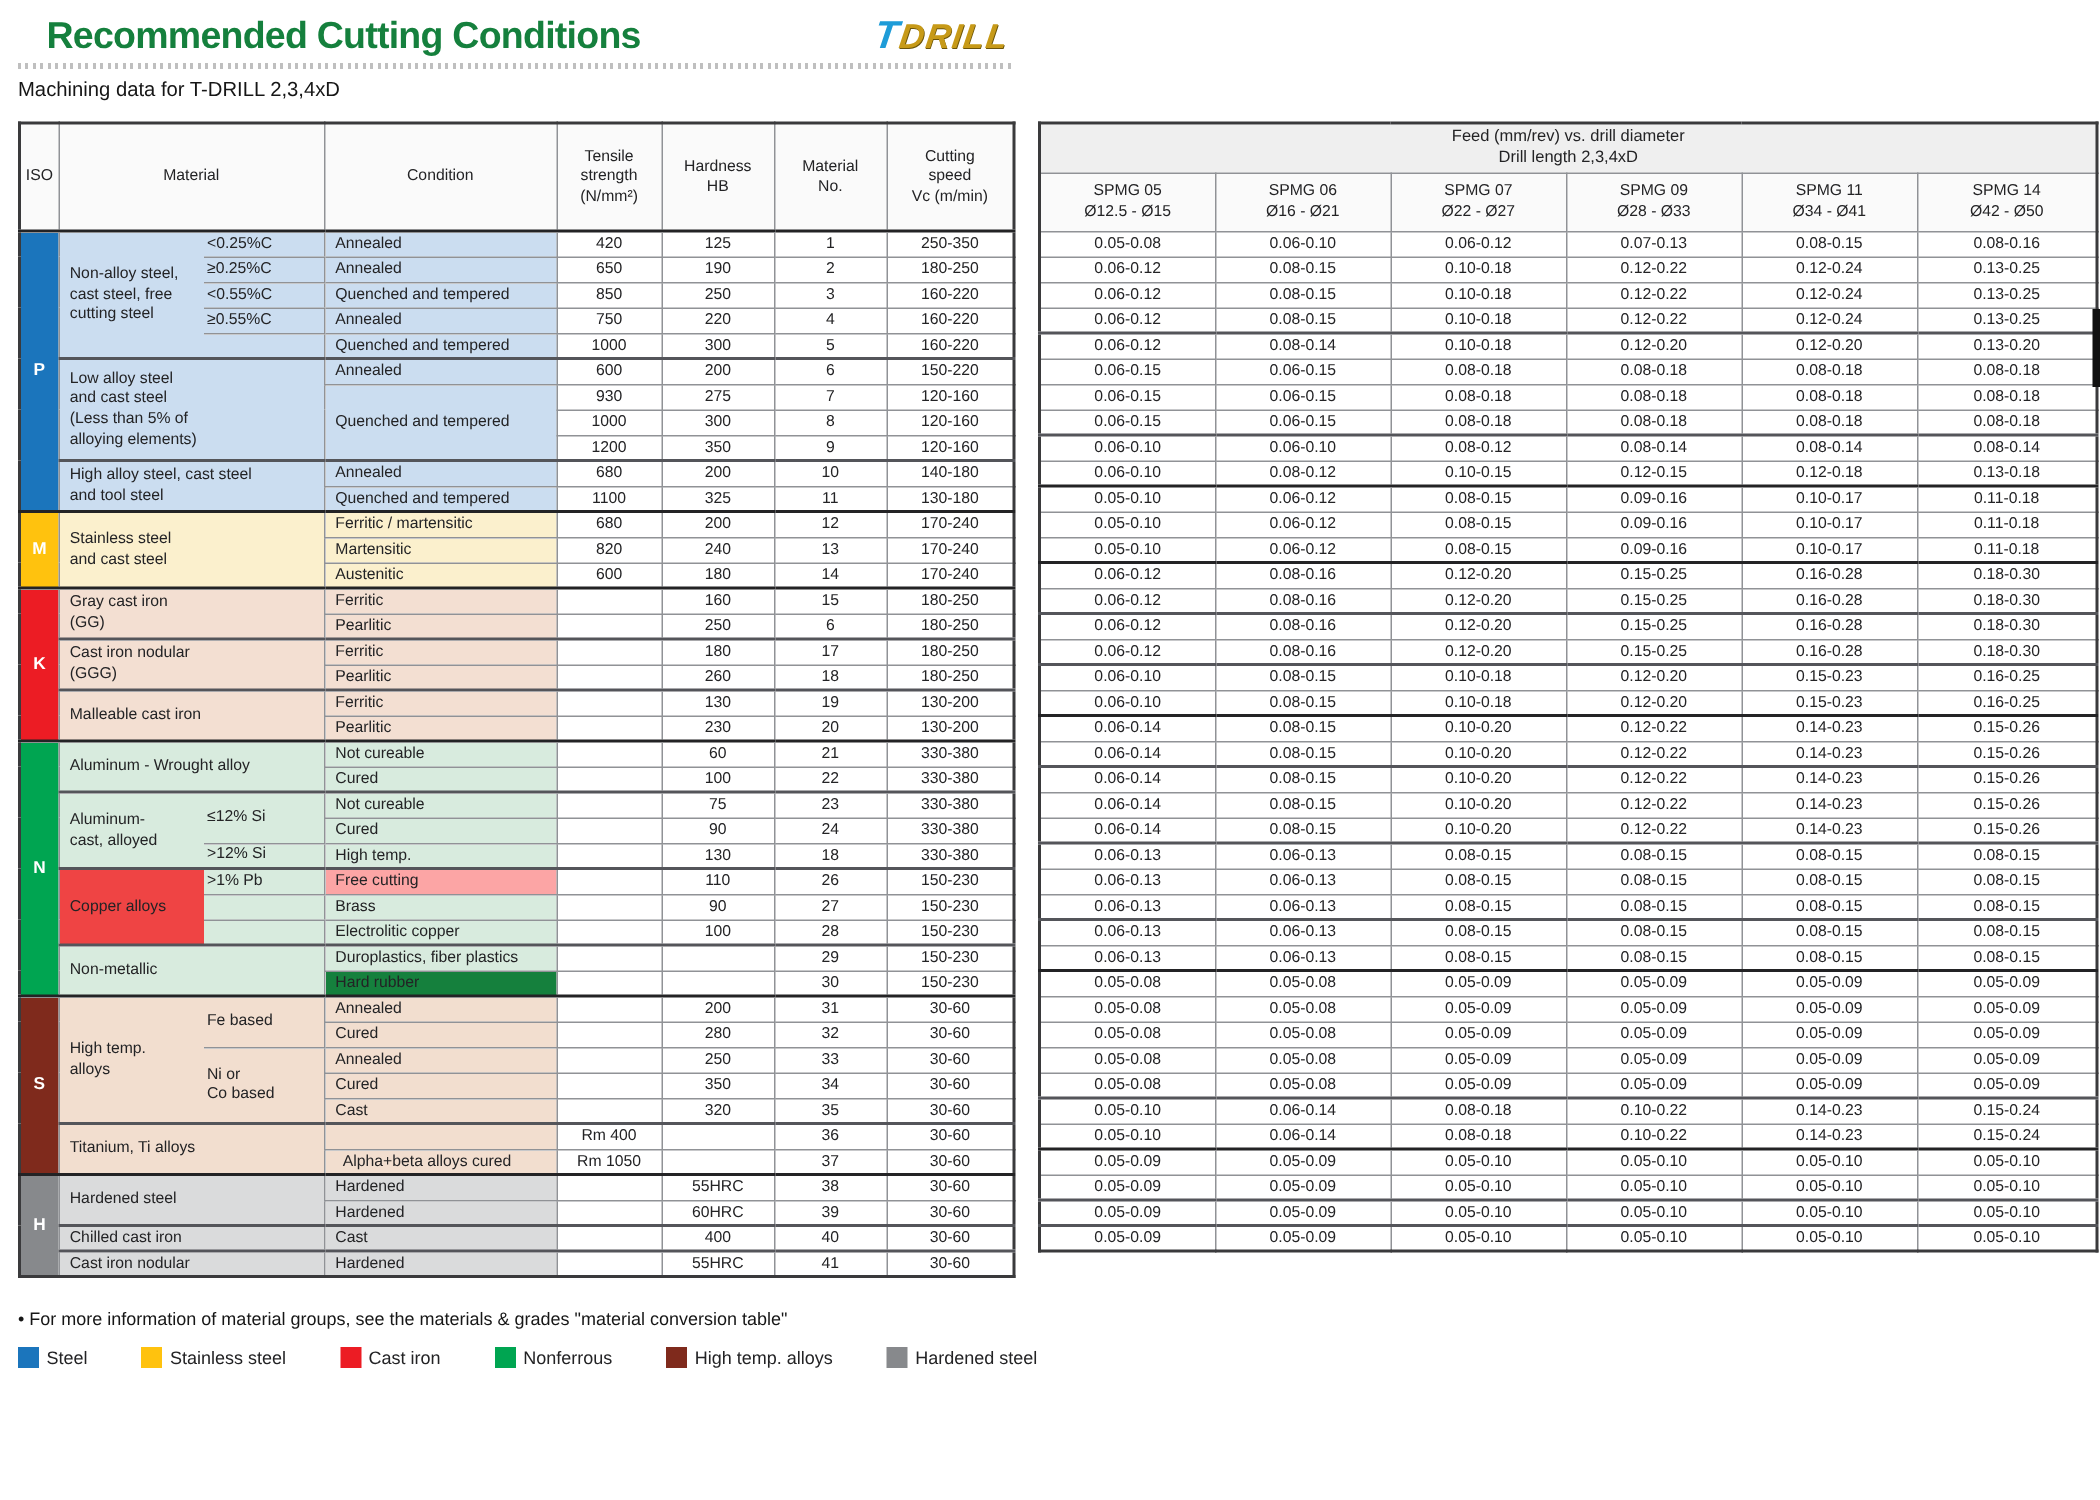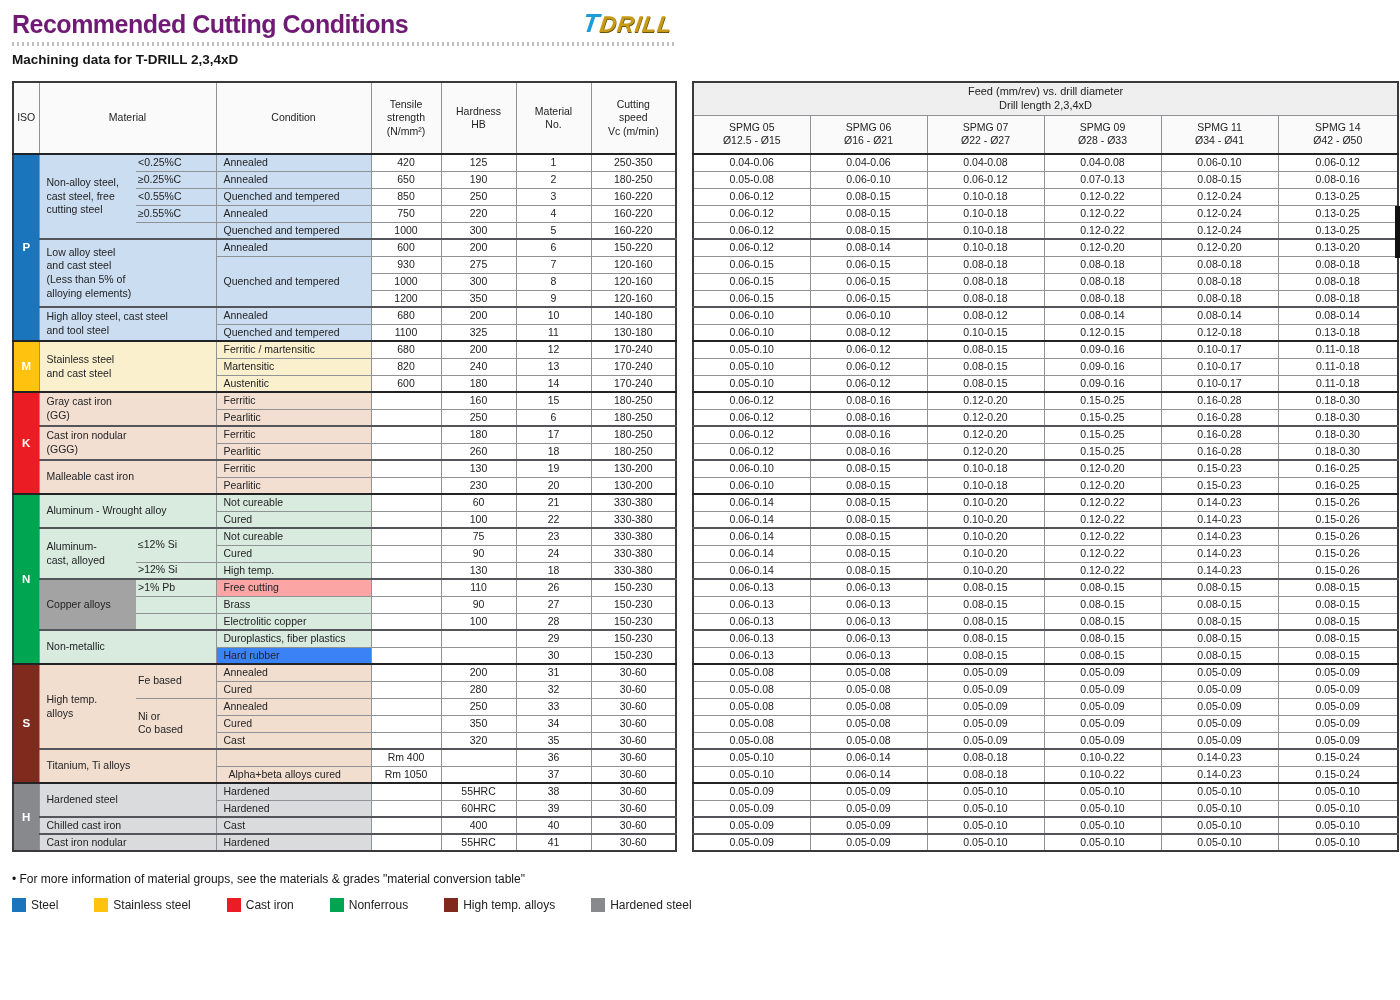--- a/index.html
+++ b/index.html
@@ -2,26 +2,26 @@
 <html><head>
 <meta charset="utf-8">
 <style>
   * { margin:0; padding:0; box-sizing:border-box; }
   html,body { width:1400px; height:1000px; background:#ffffff; font-family:"Liberation Sans",sans-serif; color:#232325; overflow:hidden; }
   .page { position:relative; width:1400px; height:1000px; padding:8px 0 0 12px; }
 
   
   .hdr { width:663px; }
   .hdr-top { display:flex; justify-content:space-between; align-items:flex-end; padding-right:2px; }
-  .title { font-size:25px; font-weight:bold; letter-spacing:-0.5px; color:#701a75; }
+  .title { font-size:25px; font-weight:bold; letter-spacing:-0.5px; color:#15803d;margin-left:19px; }
   .logo { font-style:italic; font-weight:900; letter-spacing:1px; white-space:nowrap; transform:skewX(-8deg); }
   .logo .t { color:#1E9CD8; font-size:26px; }
   .logo .drill { color:#C79A18; font-size:23px; text-shadow:0.5px 0.5px 0 #6b5409; }
   .dotted-rule { height:4px; margin-top:3px; background:repeating-linear-gradient(90deg,#bfbfbf 0 2px, #ffffff 2px 5px); }
-  .subtitle { font-size:13.5px; font-weight:bold; margin-top:6px; color:#161616; }
+  .subtitle { font-size:13.5px; font-weight:normal; margin-top:6px; color:#161616; }
 
   
   .tables { display:flex; margin-top:14px; align-items:flex-start; }
   table { border-collapse:collapse; table-layout:fixed; }
   .mt { width:663px; border:2px solid #3a3a3c; }
   .ft { width:705px; margin-left:15px; border:2px solid #3a3a3c; }
   td, th { border:1px solid #909296; font-size:10.5px; font-weight:normal; overflow:hidden; }
   th { background:#fafafa; white-space:pre-line; text-align:center; vertical-align:middle; line-height:1.25; }
   .mt thead th { height:72px; }
   .ft .ft-title { height:33px; background:#efefef; font-size:11px; }
@@ -285,21 +285,21 @@
           </tr>
           <tr>
             <td class="spec mat" style="background: rgb(216, 235, 222); white-space: pre-line;">&gt;12% Si</td>
             <td class="cond" style="background: rgb(216, 235, 222);">High temp.</td>
             <td class="c"></td>
             <td class="c">130</td>
             <td class="c">18</td>
             <td class="c">330-380</td>
           </tr>
           <tr class="g">
-            <td class="mat" rowspan="3" style="background: #a3a3a3;">Copper alloys</td>
+            <td class="mat" rowspan="3" style="background: #ef4444;">Copper alloys</td>
             <td class="spec mat" style="background: rgb(216, 235, 222); white-space: pre-line;">&gt;1% Pb</td>
             <td class="cond" style="background: #fca5a5;">Free cutting</td>
             <td class="c"></td>
             <td class="c">110</td>
             <td class="c">26</td>
             <td class="c">150-230</td>
           </tr>
           <tr>
             <td class="spec mat" style="background: rgb(216, 235, 222); white-space: pre-line;"></td>
             <td class="cond" style="background: rgb(216, 235, 222);">Brass</td>
@@ -318,21 +318,21 @@
           </tr>
           <tr class="g">
             <td class="mat" rowspan="2" colspan="2" style="background: rgb(216, 235, 222);">Non-metallic</td>
             <td class="cond" style="background: rgb(216, 235, 222);">Duroplastics, fiber plastics</td>
             <td class="c"></td>
             <td class="c"></td>
             <td class="c">29</td>
             <td class="c">150-230</td>
           </tr>
           <tr>
-            <td class="cond" style="background: #3b82f6;">Hard rubber</td>
+            <td class="cond" style="background: #15803d;">Hard rubber</td>
             <td class="c"></td>
             <td class="c"></td>
             <td class="c">30</td>
             <td class="c">150-230</td>
           </tr>
           <tr class="g s">
             <td class="iso-cell" rowspan="7" style="background: rgb(127, 42, 28);">S</td>
             <td class="mat" rowspan="5" style="background: rgb(242, 222, 207);">High temp.
 alloys</td>
             <td class="spec mat" rowspan="2" style="background: rgb(242, 222, 207); white-space: pre-line;">Fe based</td>
@@ -445,28 +445,20 @@
 Ø22 - Ø27</th>
             <th class="ft-col">SPMG 09
 Ø28 - Ø33</th>
             <th class="ft-col">SPMG 11
 Ø34 - Ø41</th>
             <th class="ft-col">SPMG 14
 Ø42 - Ø50</th>
           </tr>
       </thead>
       <tbody>
-          <tr class="g s">
-            <td class="c">0.04-0.06</td>
-            <td class="c">0.04-0.06</td>
-            <td class="c">0.04-0.08</td>
-            <td class="c">0.04-0.08</td>
-            <td class="c">0.06-0.10</td>
-            <td class="c">0.06-0.12</td>
-          </tr>
           <tr>
             <td class="c">0.05-0.08</td>
             <td class="c">0.06-0.10</td>
             <td class="c">0.06-0.12</td>
             <td class="c">0.07-0.13</td>
             <td class="c">0.08-0.15</td>
             <td class="c">0.08-0.16</td>
           </tr>
           <tr>
             <td class="c">0.06-0.12</td>

